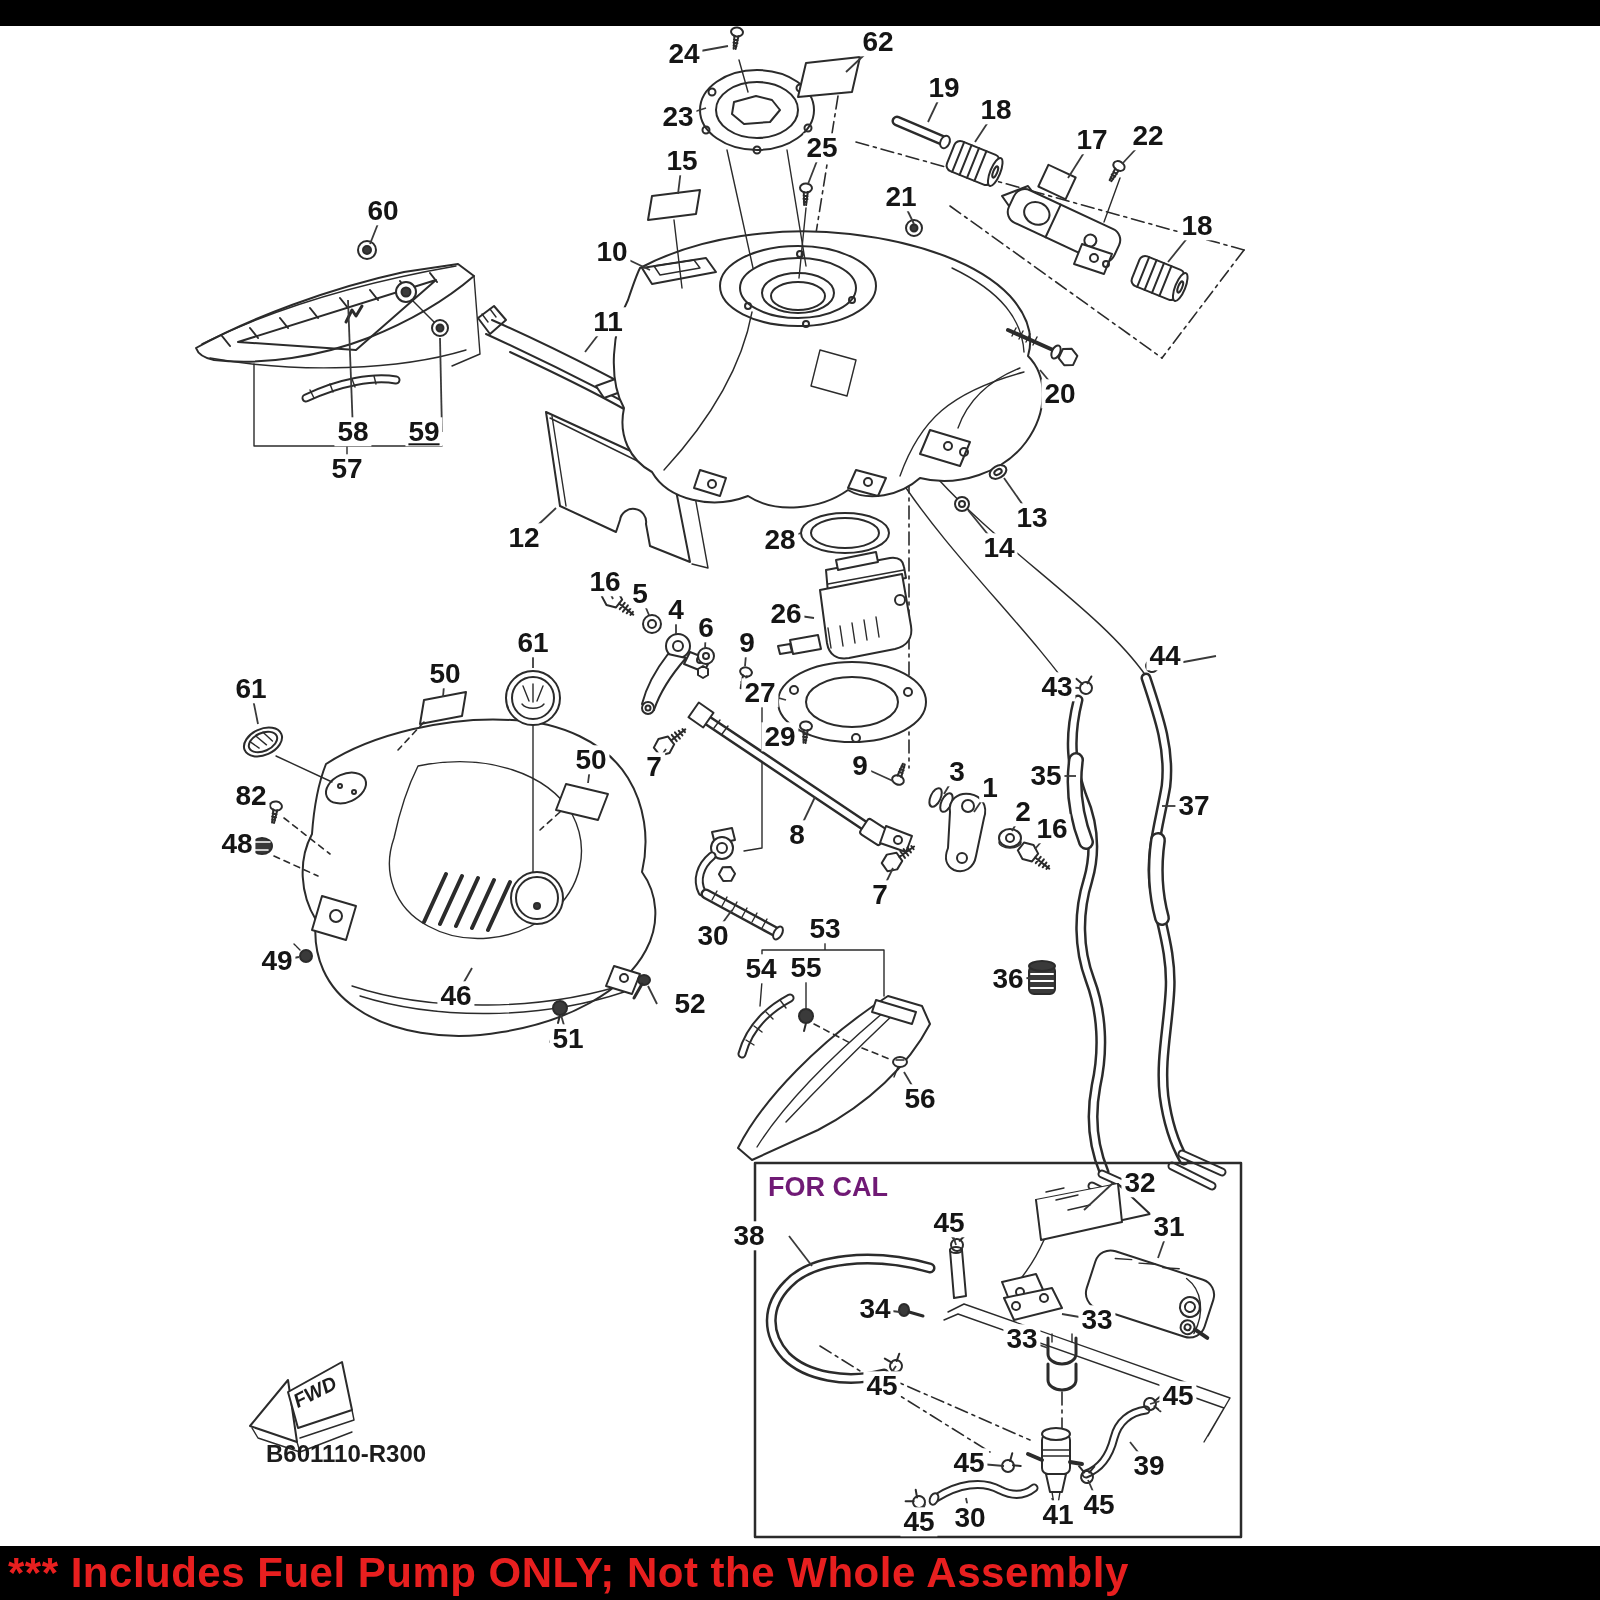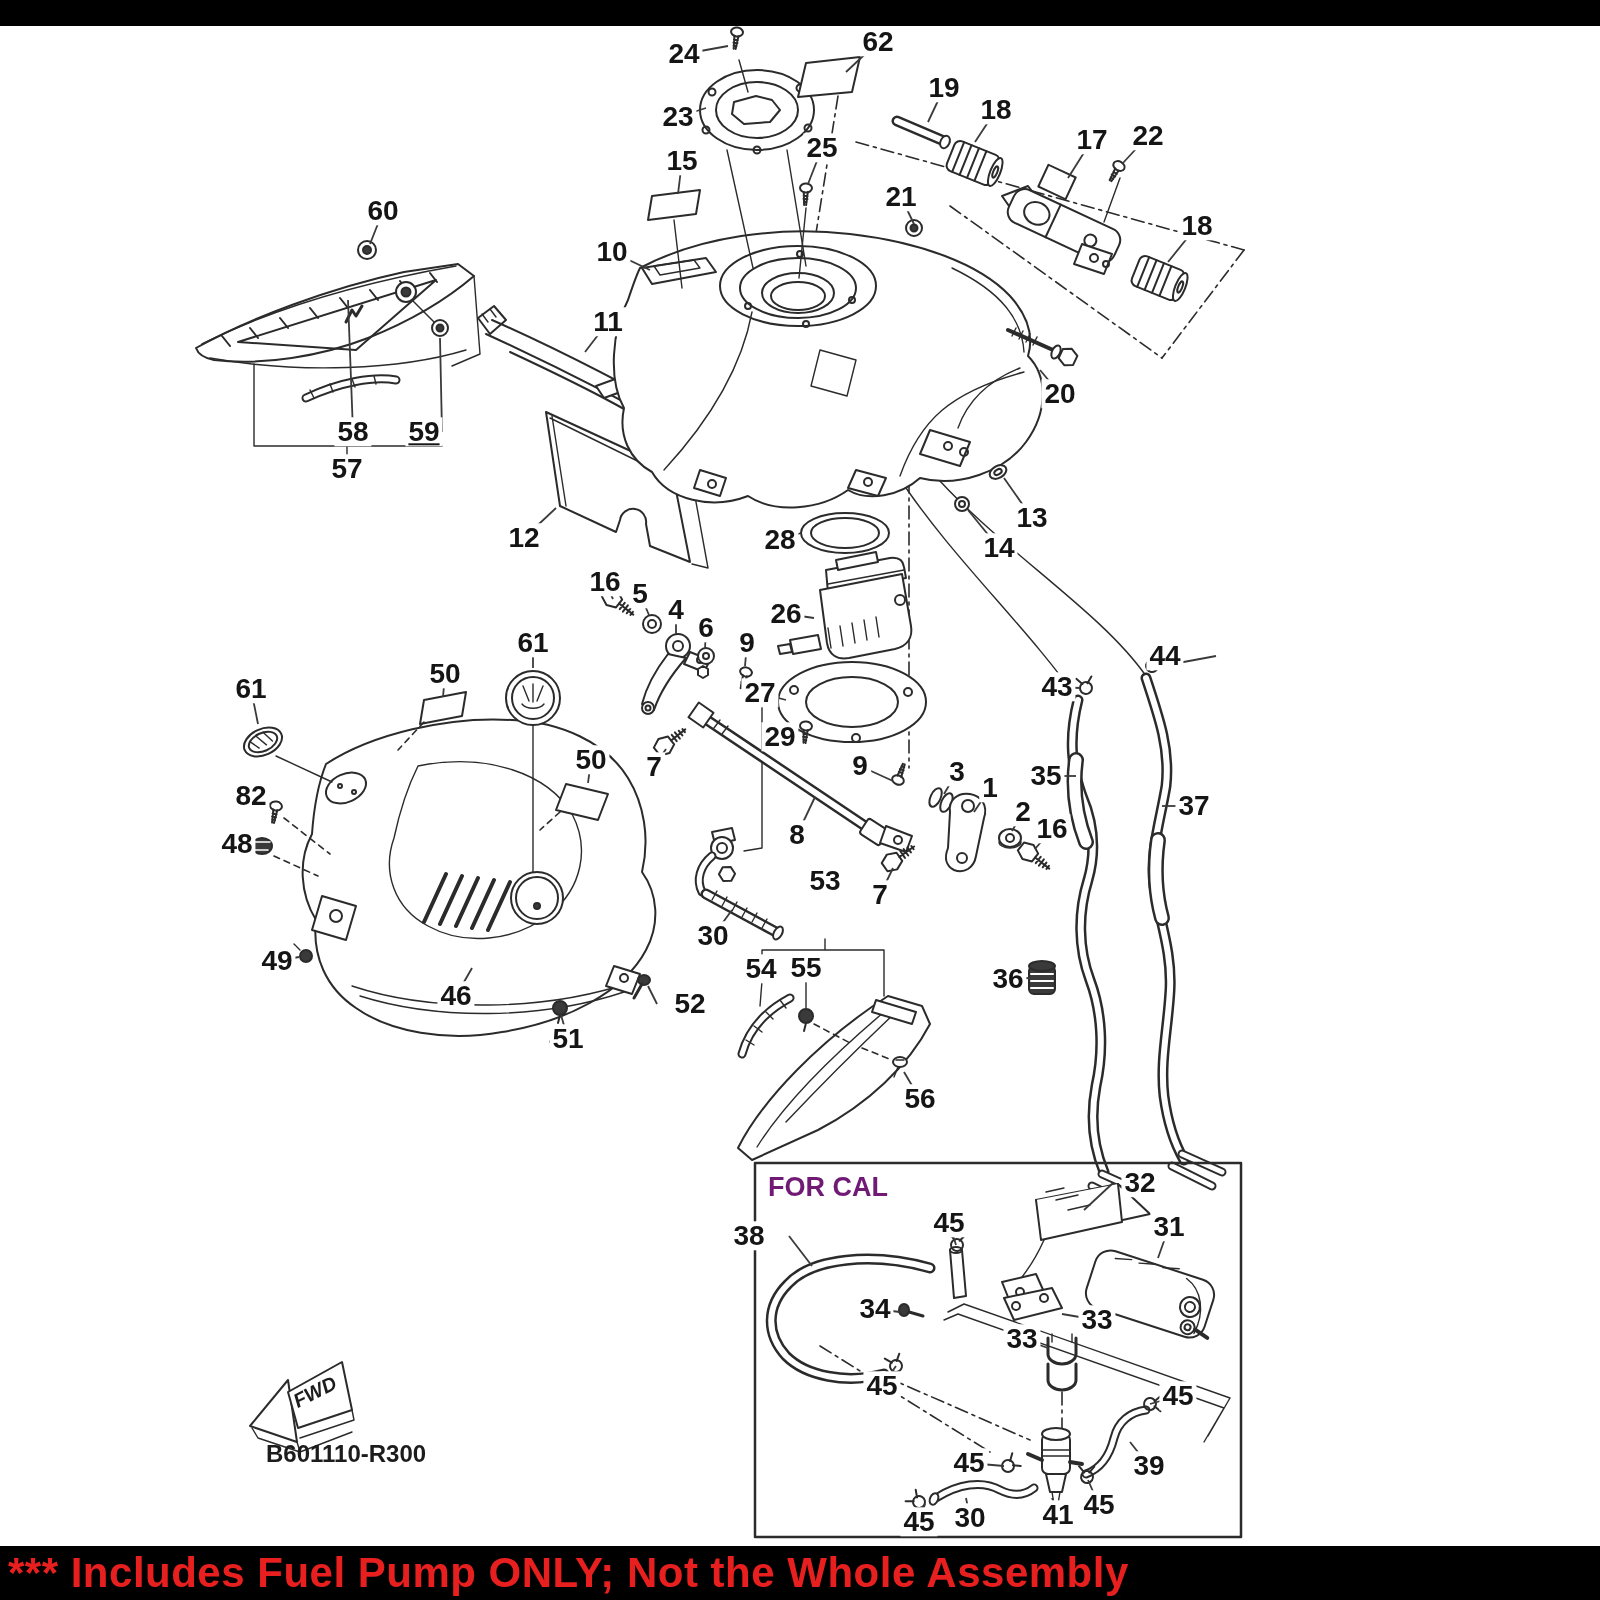--- a/index.html
+++ b/index.html
@@ -528,21 +528,21 @@
     <div class="callout" style="left: 1023px; top: 812px;">2</div>
     <div class="callout" style="left: 1052px; top: 829px;">16</div>
     <div class="callout" style="left: 797px; top: 835px;">8</div>
     <div class="callout" style="left: 1165px; top: 656px;">44</div>
     <div class="callout" style="left: 1057px; top: 687px;">43</div>
     <div class="callout" style="left: 1046px; top: 776px;">35</div>
     <div class="callout" style="left: 1194px; top: 806px;">37</div>
     <div class="callout" style="left: 1008px; top: 979px;">36</div>
     <div class="callout" style="left: 880px; top: 895px;">7</div>
     <div class="callout" style="left: 713px; top: 936px;">30</div>
-    <div class="callout" style="left: 825px; top: 881px;">53</div>
+    <div class="callout" style="left: 825px; top: 929px;">53</div>
     <div class="callout" style="left: 761px; top: 969px;">54</div>
     <div class="callout" style="left: 806px; top: 968px;">55</div>
     <div class="callout" style="left: 277px; top: 961px;">49</div>
     <div class="callout" style="left: 456px; top: 996px;">46</div>
     <div class="callout" style="left: 568px; top: 1039px;">51</div>
     <div class="callout" style="left: 657px; top: 1004px; margin-left: 33px;">52</div>
     <div class="callout" style="left: 920px; top: 1099px;">56</div>
     <div class="callout" style="left: 1113px; top: 1183px; margin-left: 27px;">32</div>
     <div class="callout" style="left: 949px; top: 1223px;">45</div>
     <div class="callout" style="left: 1169px; top: 1227px;">31</div>

